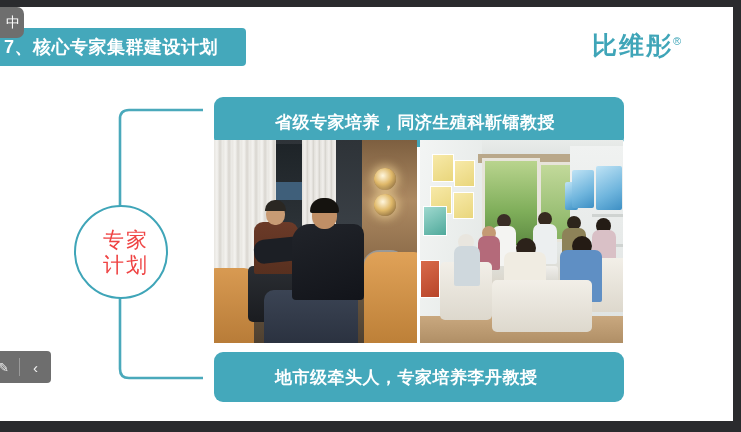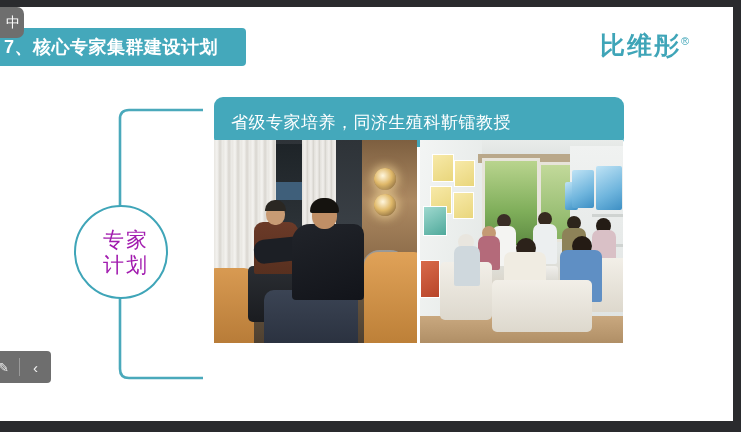--- a/index.html
+++ b/index.html
@@ -86,21 +86,21 @@
     color: #ffffff;
     font-size: 18px;
     font-weight: bold;
     letter-spacing: 0.5px;
     white-space: nowrap;
   }
 
   
   .brand-logo {
     position: absolute;
-    right: 44px;
+    right: 52px;
     top: 22px;
     color: #3fa5b8;
     font-size: 25px;
     font-weight: bold;
     letter-spacing: 2px;
     white-space: nowrap;
   }
   .brand-logo .reg {
     font-size: 11px;
     vertical-align: super;
@@ -128,21 +128,21 @@
     border: 2.5px solid #3fa5b8;
     border-radius: 50%;
     background: #ffffff;
     display: flex;
     flex-direction: column;
     align-items: center;
     justify-content: center;
     box-sizing: border-box;
   }
   .circle-line {
-    color: #a21caf;
+    color: #ef4444;
     font-size: 21px;
     line-height: 25px;
     letter-spacing: 2px;
     font-weight: normal;
     white-space: nowrap;
     margin-left: 10px;
   }
 
   
   .banner {
@@ -155,23 +155,24 @@
     display: flex;
     align-items: center;
     padding-left: 17px;
     box-sizing: border-box;
   }
   .banner-top { top: 90px; }
   .banner-bottom { top: 345px; }
   .banner-text {
     color: #ffffff;
     font-size: 17px;
-    font-weight: normal;
+    font-weight: bold;
     letter-spacing: 0.5px;
     white-space: nowrap;
+    margin-left: 44px;
   }
 
   
   .photo-strip {
     position: absolute;
     left: 214px;
     top: 133px;
     width: 410px;
     height: 203px;
     display: flex;
@@ -510,20 +511,23 @@
         <div class="person pA-body"></div>
         <div class="p-head pG-head"></div>
         <div class="person pG-body"></div>
         <div class="p-head pH-head"></div>
         <div class="person pH-body"></div>
         <div class="sofa sofa-mid"></div>
       </div>
 
     </div>
 
+    <div class="banner banner-bottom">
+      <span class="banner-text">地市级牵头人，专家培养李丹教授</span>
+    </div>
 
     <div class="title-bar">
       <span class="title-bar-text">7、核心专家集群建设计划</span>
     </div>
 
     <div class="brand-logo">
       <span>比维彤</span><span class="reg">®</span>
     </div>
 
     <div class="ime-badge">

